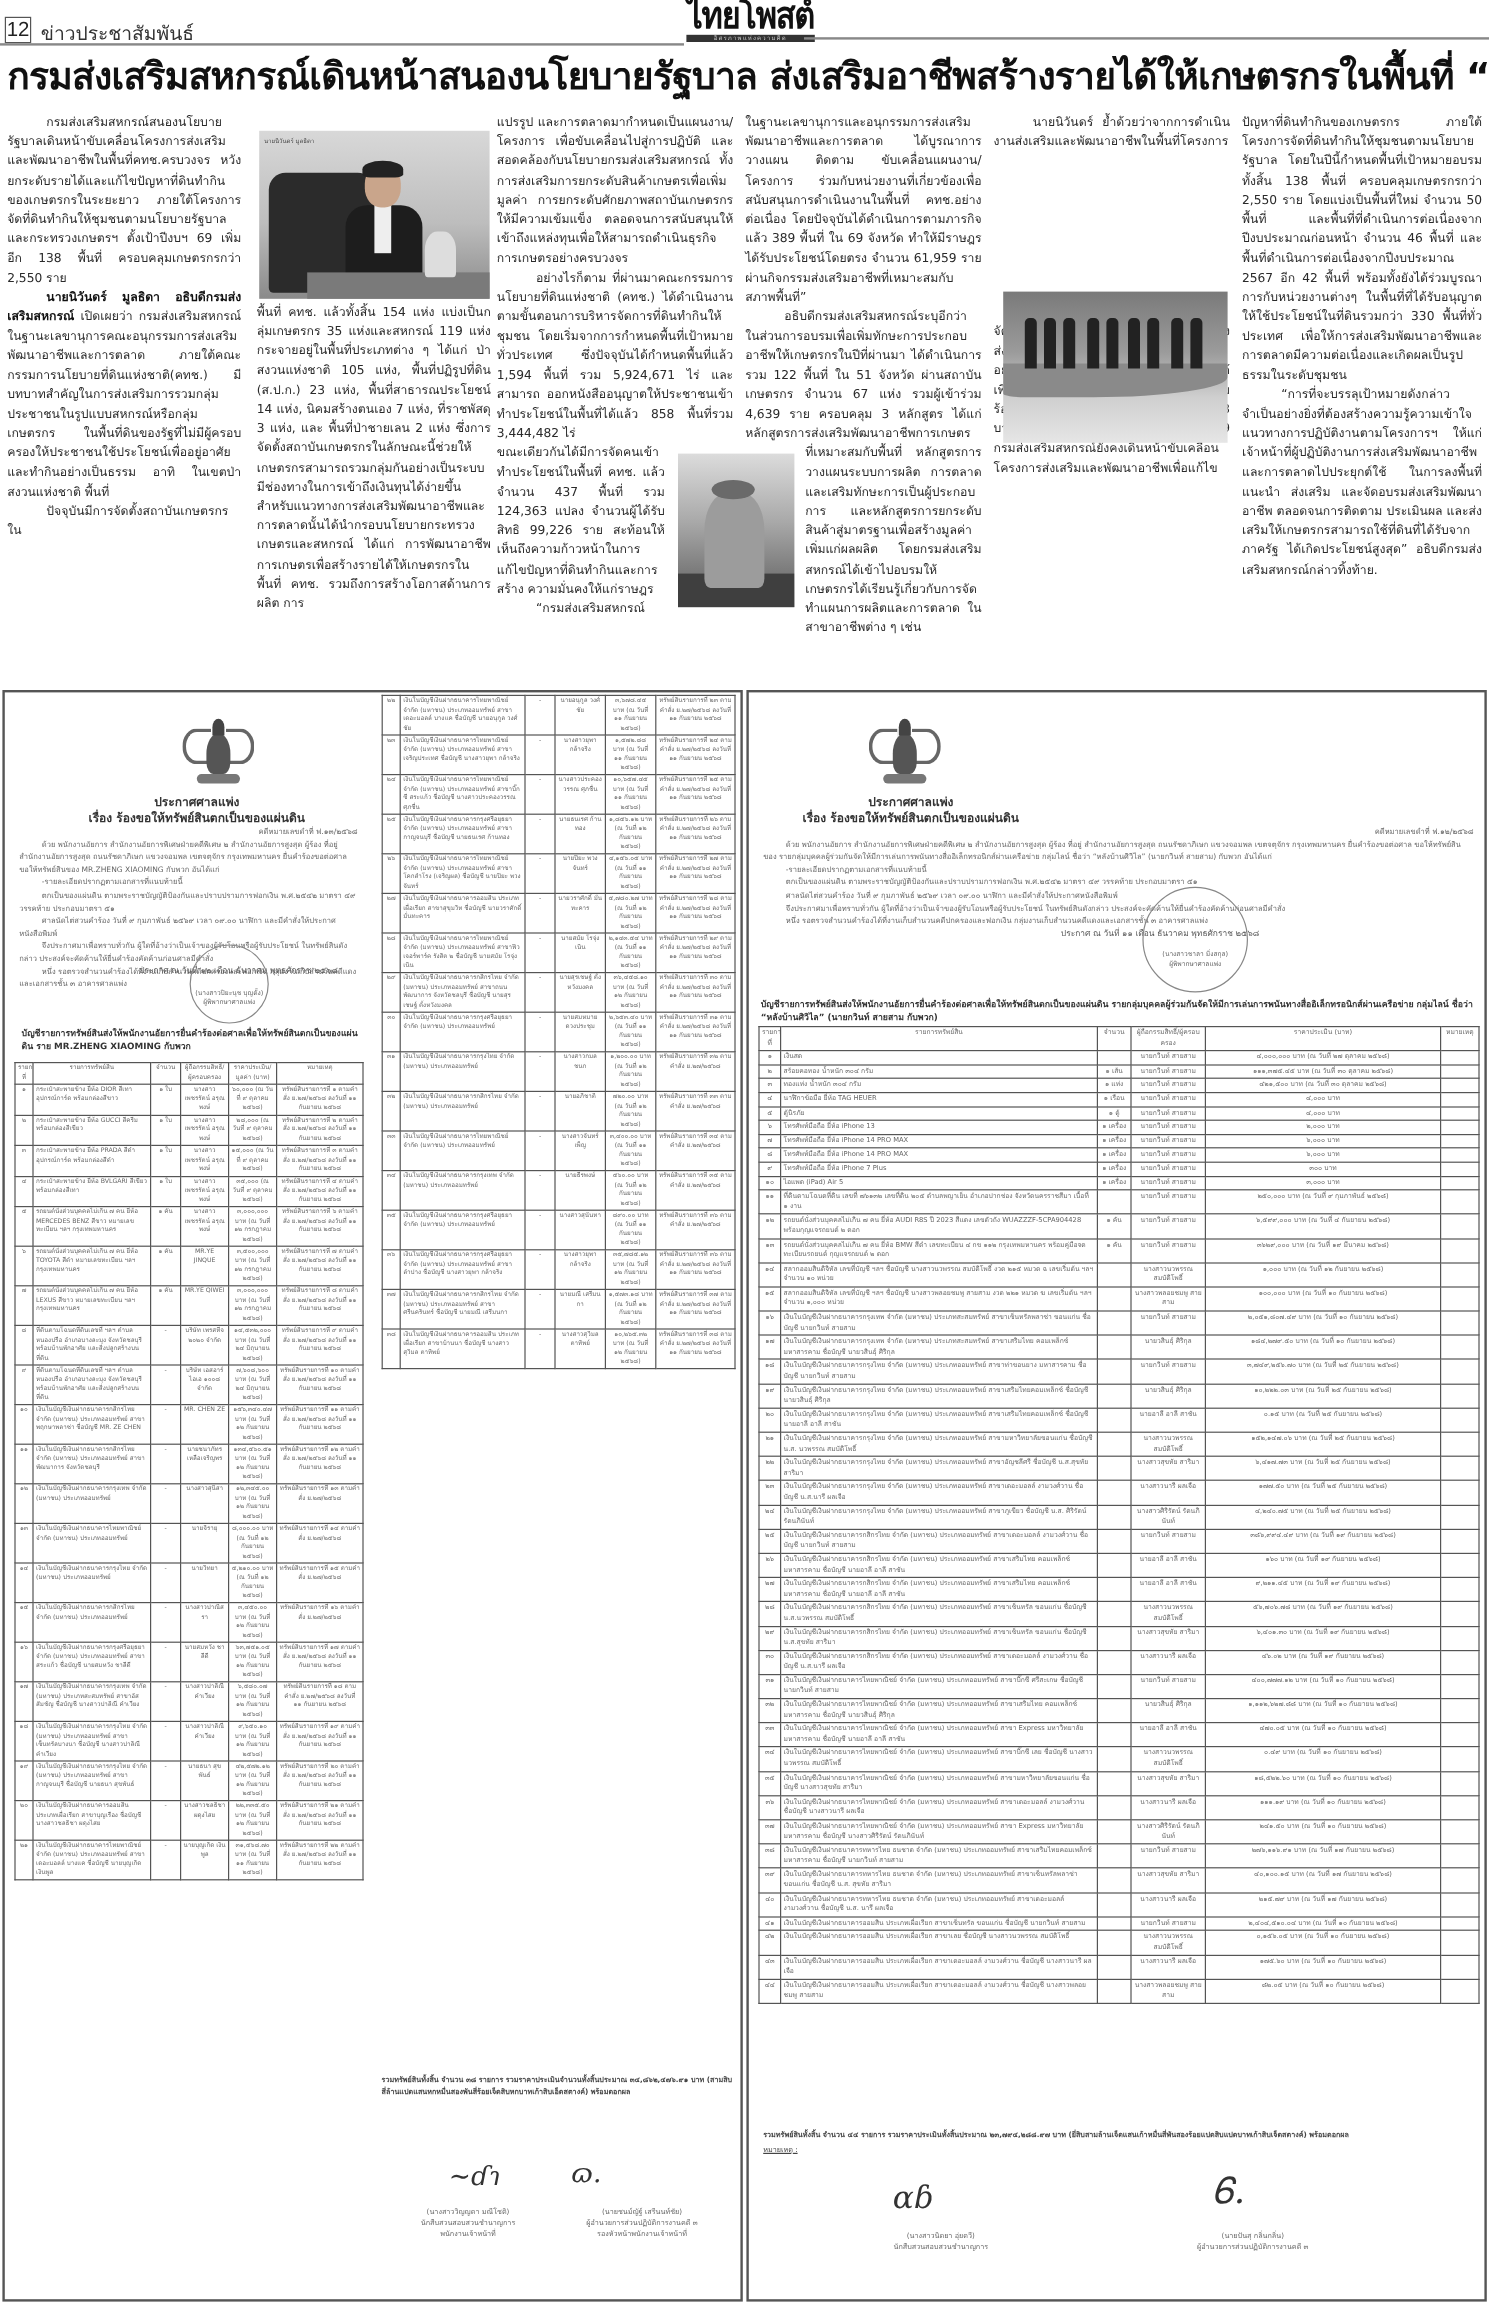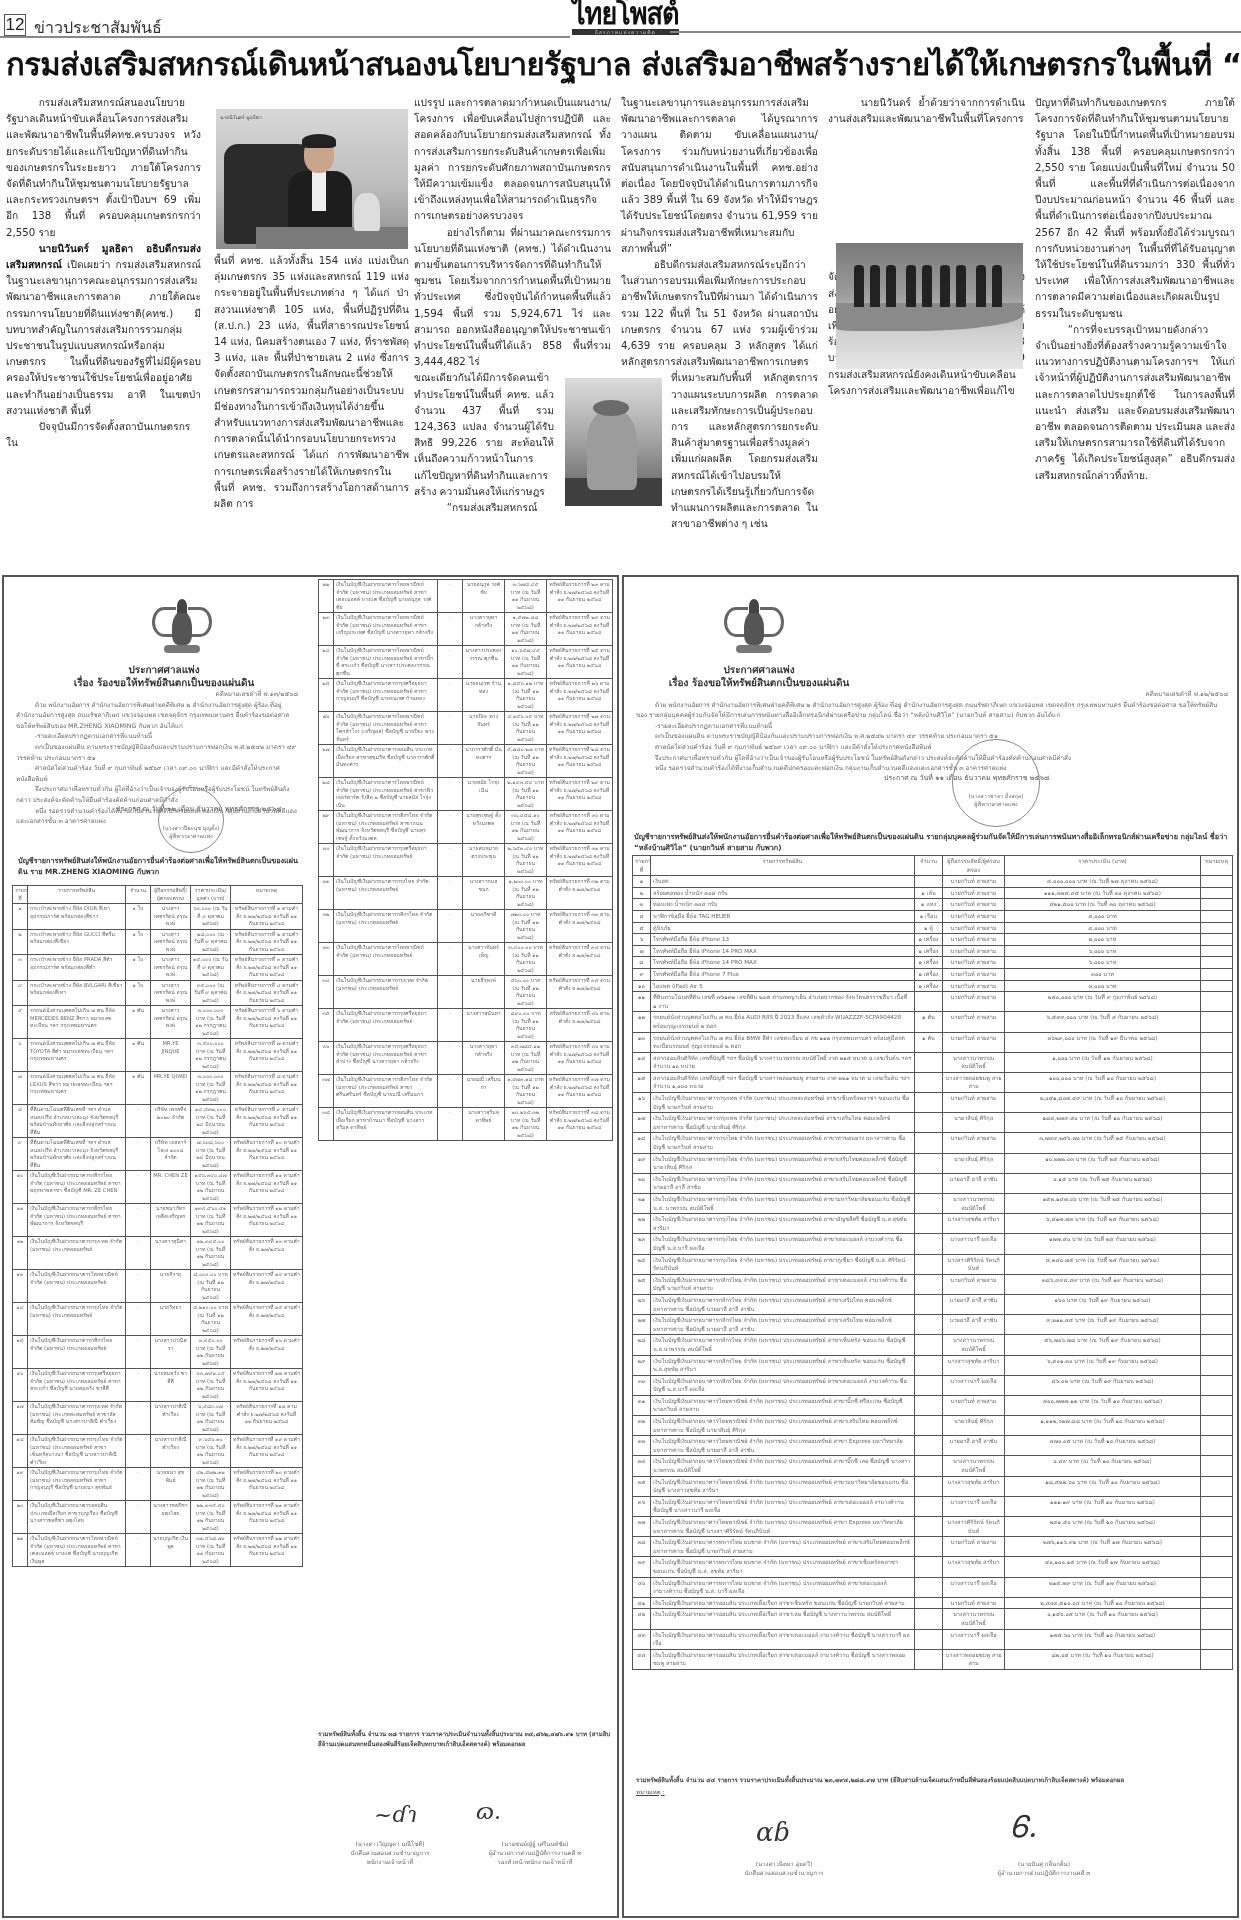--- a/index.html
+++ b/index.html
@@ -952,21 +952,21 @@
           <td class="ctr">นางสาวพลอยชมพู สายสาม</td>
           <td class="ctr">๘๒.๐๕ บาท (ณ วันที่ ๑๐ กันยายน ๒๕๖๘)</td>
           <td class="ctr"></td>
         </tr>
       </tbody>
   </table>
 
   <div class="total-line" style="left:12px;top:1198px;width:596px;">รวมทรัพย์สินทั้งสิ้น จำนวน ๔๔ รายการ รวมราคาประเมินทั้งสิ้นประมาณ ๒๓,๗๙๔,๒๘๘.๙๗ บาท (ยี่สิบสามล้านเจ็ดแสนเก้าหมื่นสี่พันสองร้อยแปดสิบแปดบาทเก้าสิบเจ็ดสตางค์) พร้อมดอกผล</div>
   <div class="total-line" style="left:12px;top:1210px;font-weight:normal;text-decoration:underline;">หมายเหตุ :</div>
 
-  <div class="sig" style="left:132px;top:1240px;font-size:26px;">ɑɓ</div>
+  <div class="sig" style="left:120px;top:1240px;font-size:26px;">ɑɓ</div>
   <div class="sig" style="left:386px;top:1232px;font-size:30px;">Ꮾ.</div>
   <div class="signer" style="left:80px;top:1282px;width:160px;">
     <div>(นางสาวนิตยา อุ่ยดวี)</div>
     <div>นักสืบสวนสอบสวนชำนาญการ</div>
   </div>
   <div class="signer" style="left:330px;top:1282px;width:180px;">
     <div>(นายปันสุ กลิ่นกลิ่น)</div>
     <div>ผู้อำนวยการส่วนปฏิบัติการงานคดี ๓</div>
   </div>
 </div>

